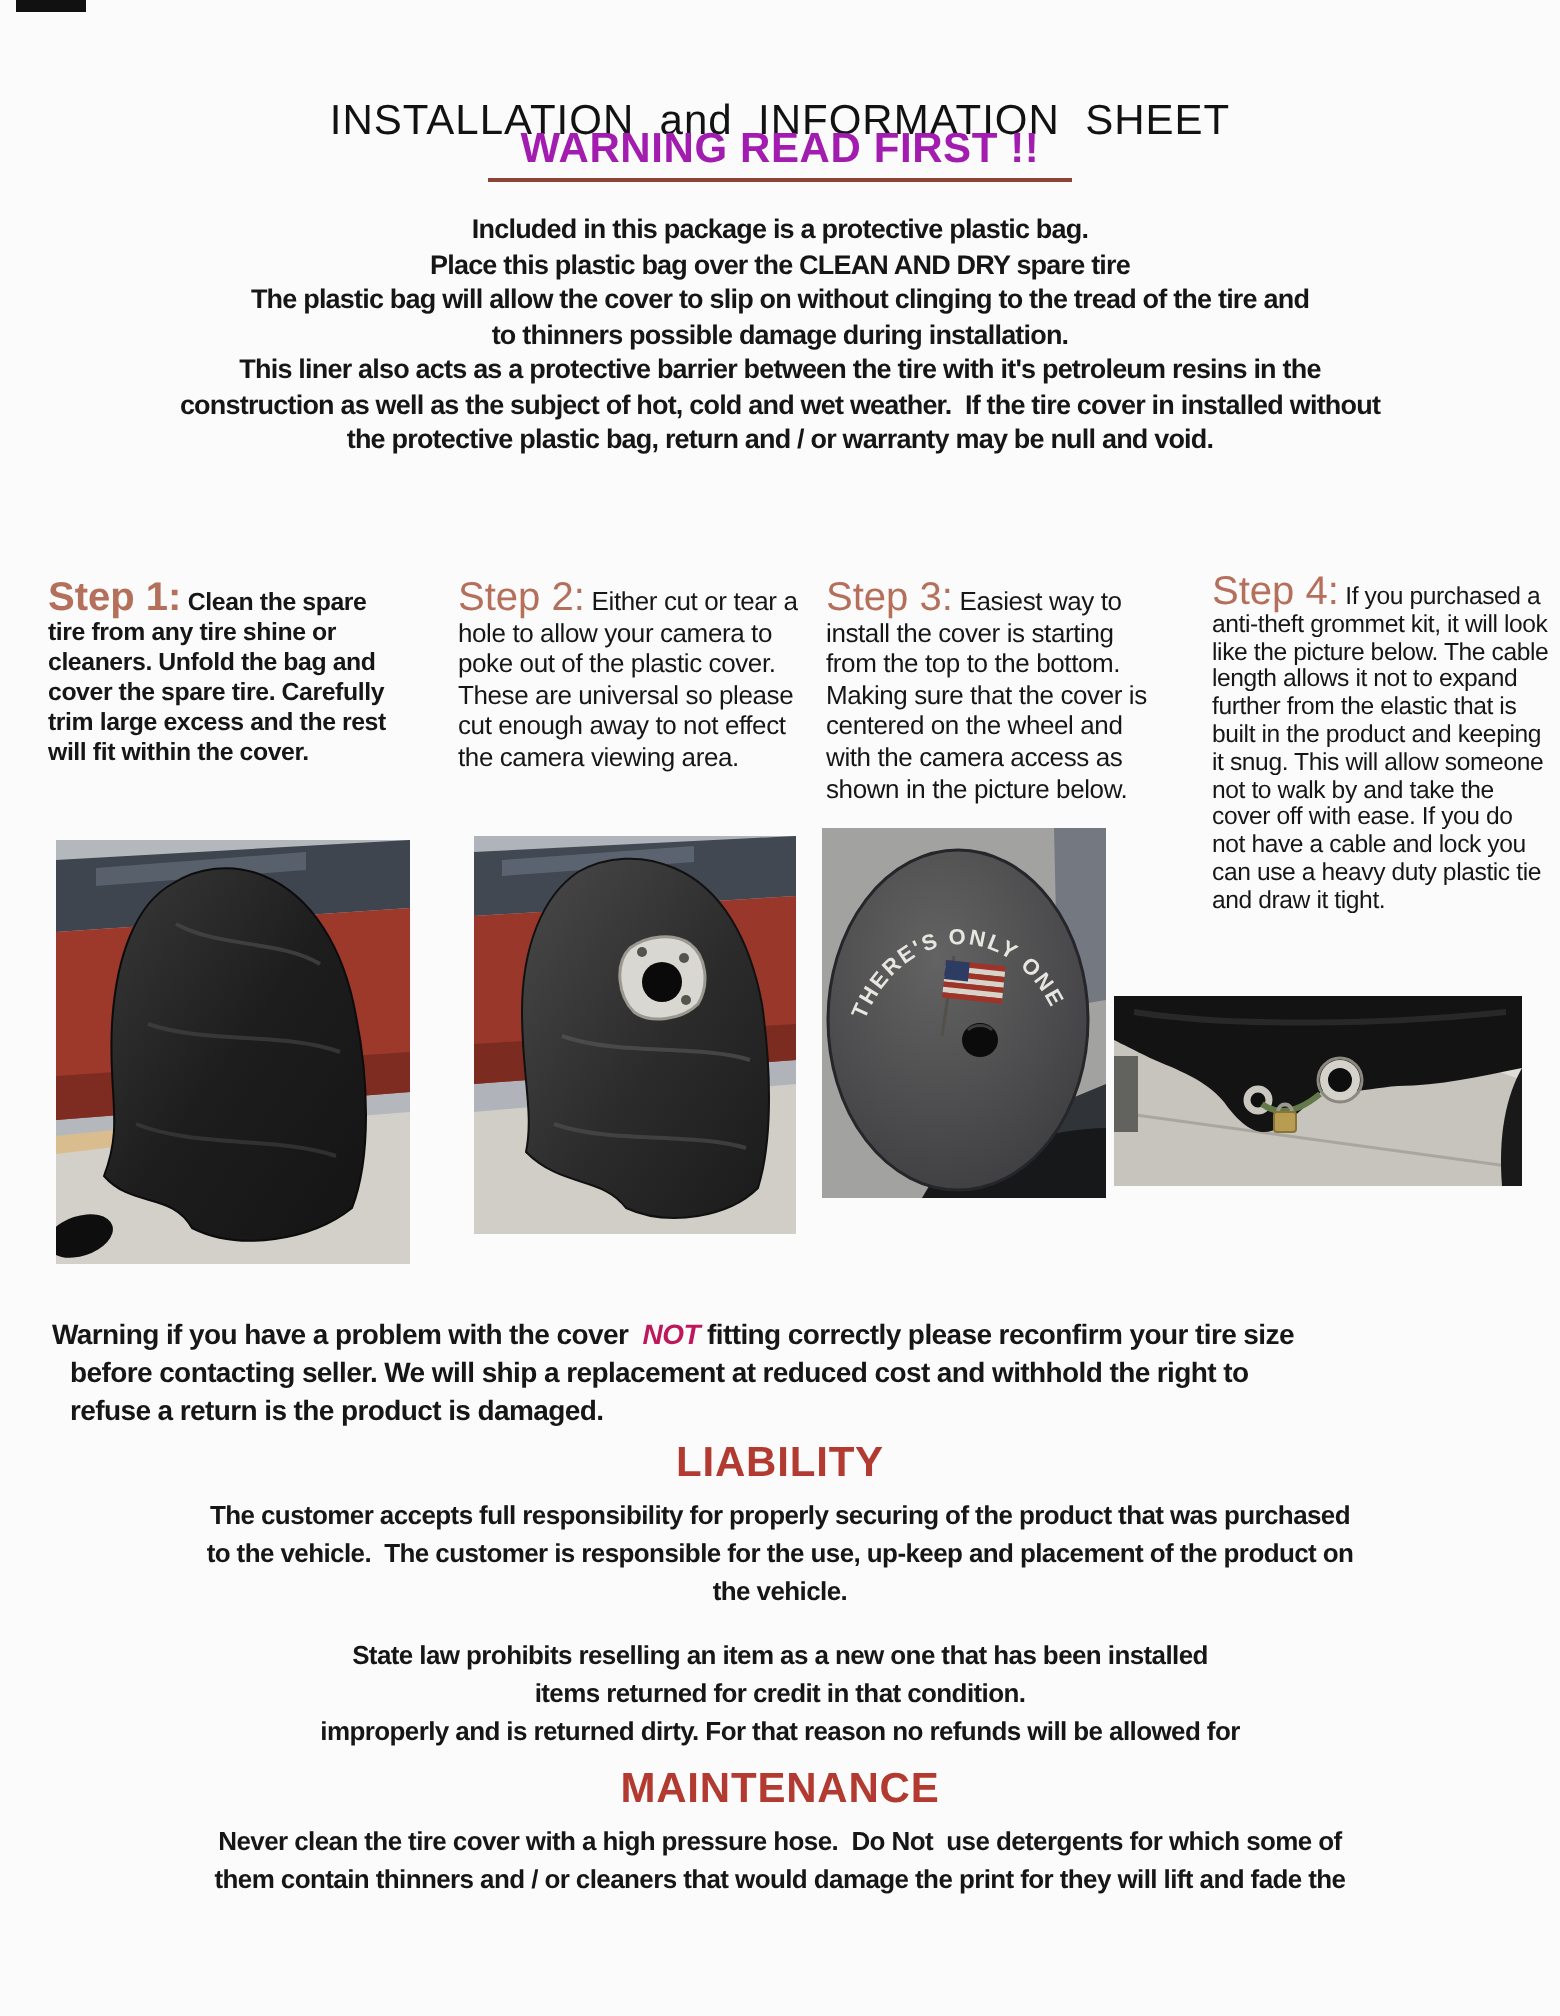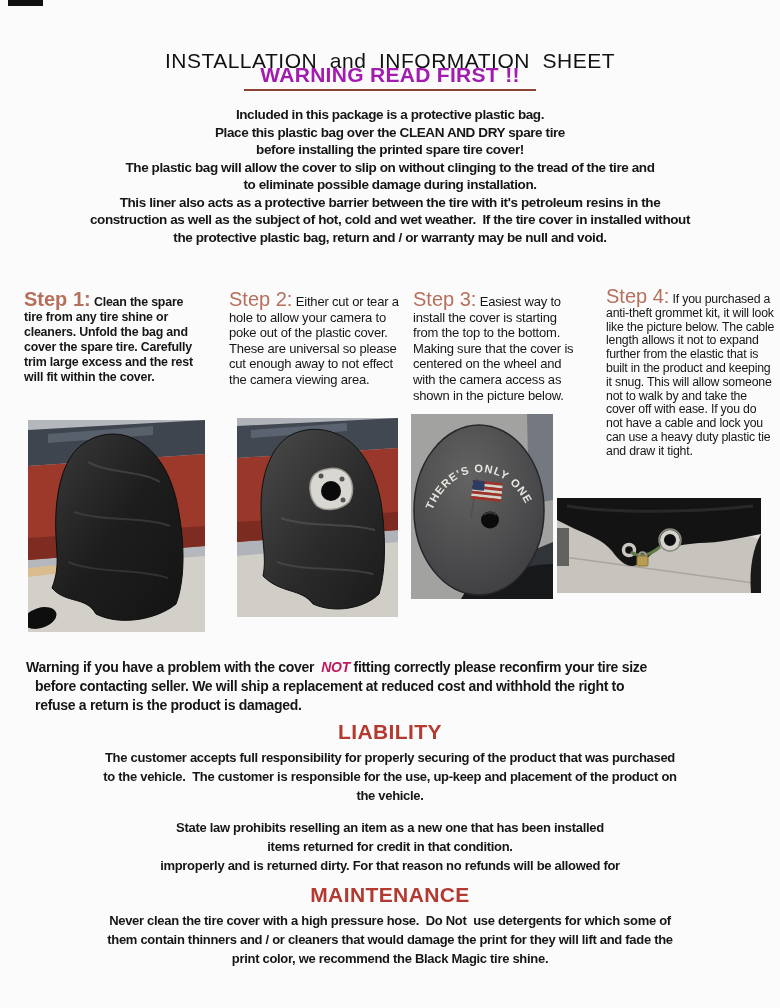--- a/index.html
+++ b/index.html
@@ -64,23 +64,22 @@
 
   <div class="page-title pre">INSTALLATION  and  INFORMATION  SHEET</div>
 
   <div class="warning-wrap">
     <span class="warning-head pre">WARNING READ FIRST !!</span>
   </div>
 
   <div class="intro">
     <div class="pre">Included in this package is a protective plastic bag.</div>
     <div class="pre">Place this plastic bag over the CLEAN AND DRY spare tire</div>
-    <div class="pre">before installing the printed spare tire cover!</div>
     <div class="pre">The plastic bag will allow the cover to slip on without clinging to the tread of the tire and</div>
-    <div class="pre">to eliminate possible damage during installation.</div>
+    <div class="pre">to thinners possible damage during installation.</div>
     <div class="pre">This liner also acts as a protective barrier between the tire with it's petroleum resins in the</div>
     <div class="pre">construction as well as the subject of hot, cold and wet weather.  If the tire cover in installed without</div>
     <div class="pre">the protective plastic bag, return and / or warranty may be null and void.</div>
   </div>
 
   <div class="step step1"><span class="step-label">Step 1:</span><span> Clean the spare tire from any tire shine or cleaners. Unfold the bag and cover the spare tire. Carefully trim large excess and the rest will fit within the cover.</span></div>
 
   <div class="step step2"><span class="step-label">Step 2:</span><span> Either cut or tear a hole to allow your camera to poke out of the plastic cover. These are universal so please cut enough away to not effect the camera viewing area.</span></div>
 
   <div class="step step3"><span class="step-label">Step 3:</span><span> Easiest way to install the cover is starting from the top to the bottom. Making sure that the cover is centered on the wheel and with the camera access as shown in the picture below.</span></div>
@@ -207,16 +206,15 @@
     <div class="pre">State law prohibits reselling an item as a new one that has been installed</div>
     <div class="pre">items returned for credit in that condition.</div>
     <div class="pre">improperly and is returned dirty. For that reason no refunds will be allowed for</div>
   </div>
 
   <div class="section-head maintenance-head">MAINTENANCE</div>
 
   <div class="centered-para maintenance-para">
     <div class="pre">Never clean the tire cover with a high pressure hose.  Do Not  use detergents for which some of</div>
     <div class="pre">them contain thinners and / or cleaners that would damage the print for they will lift and fade the</div>
-    <div class="pre">print color, we recommend the Black Magic tire shine.</div>
   </div>
 
 </div>
 
 </body></html>

